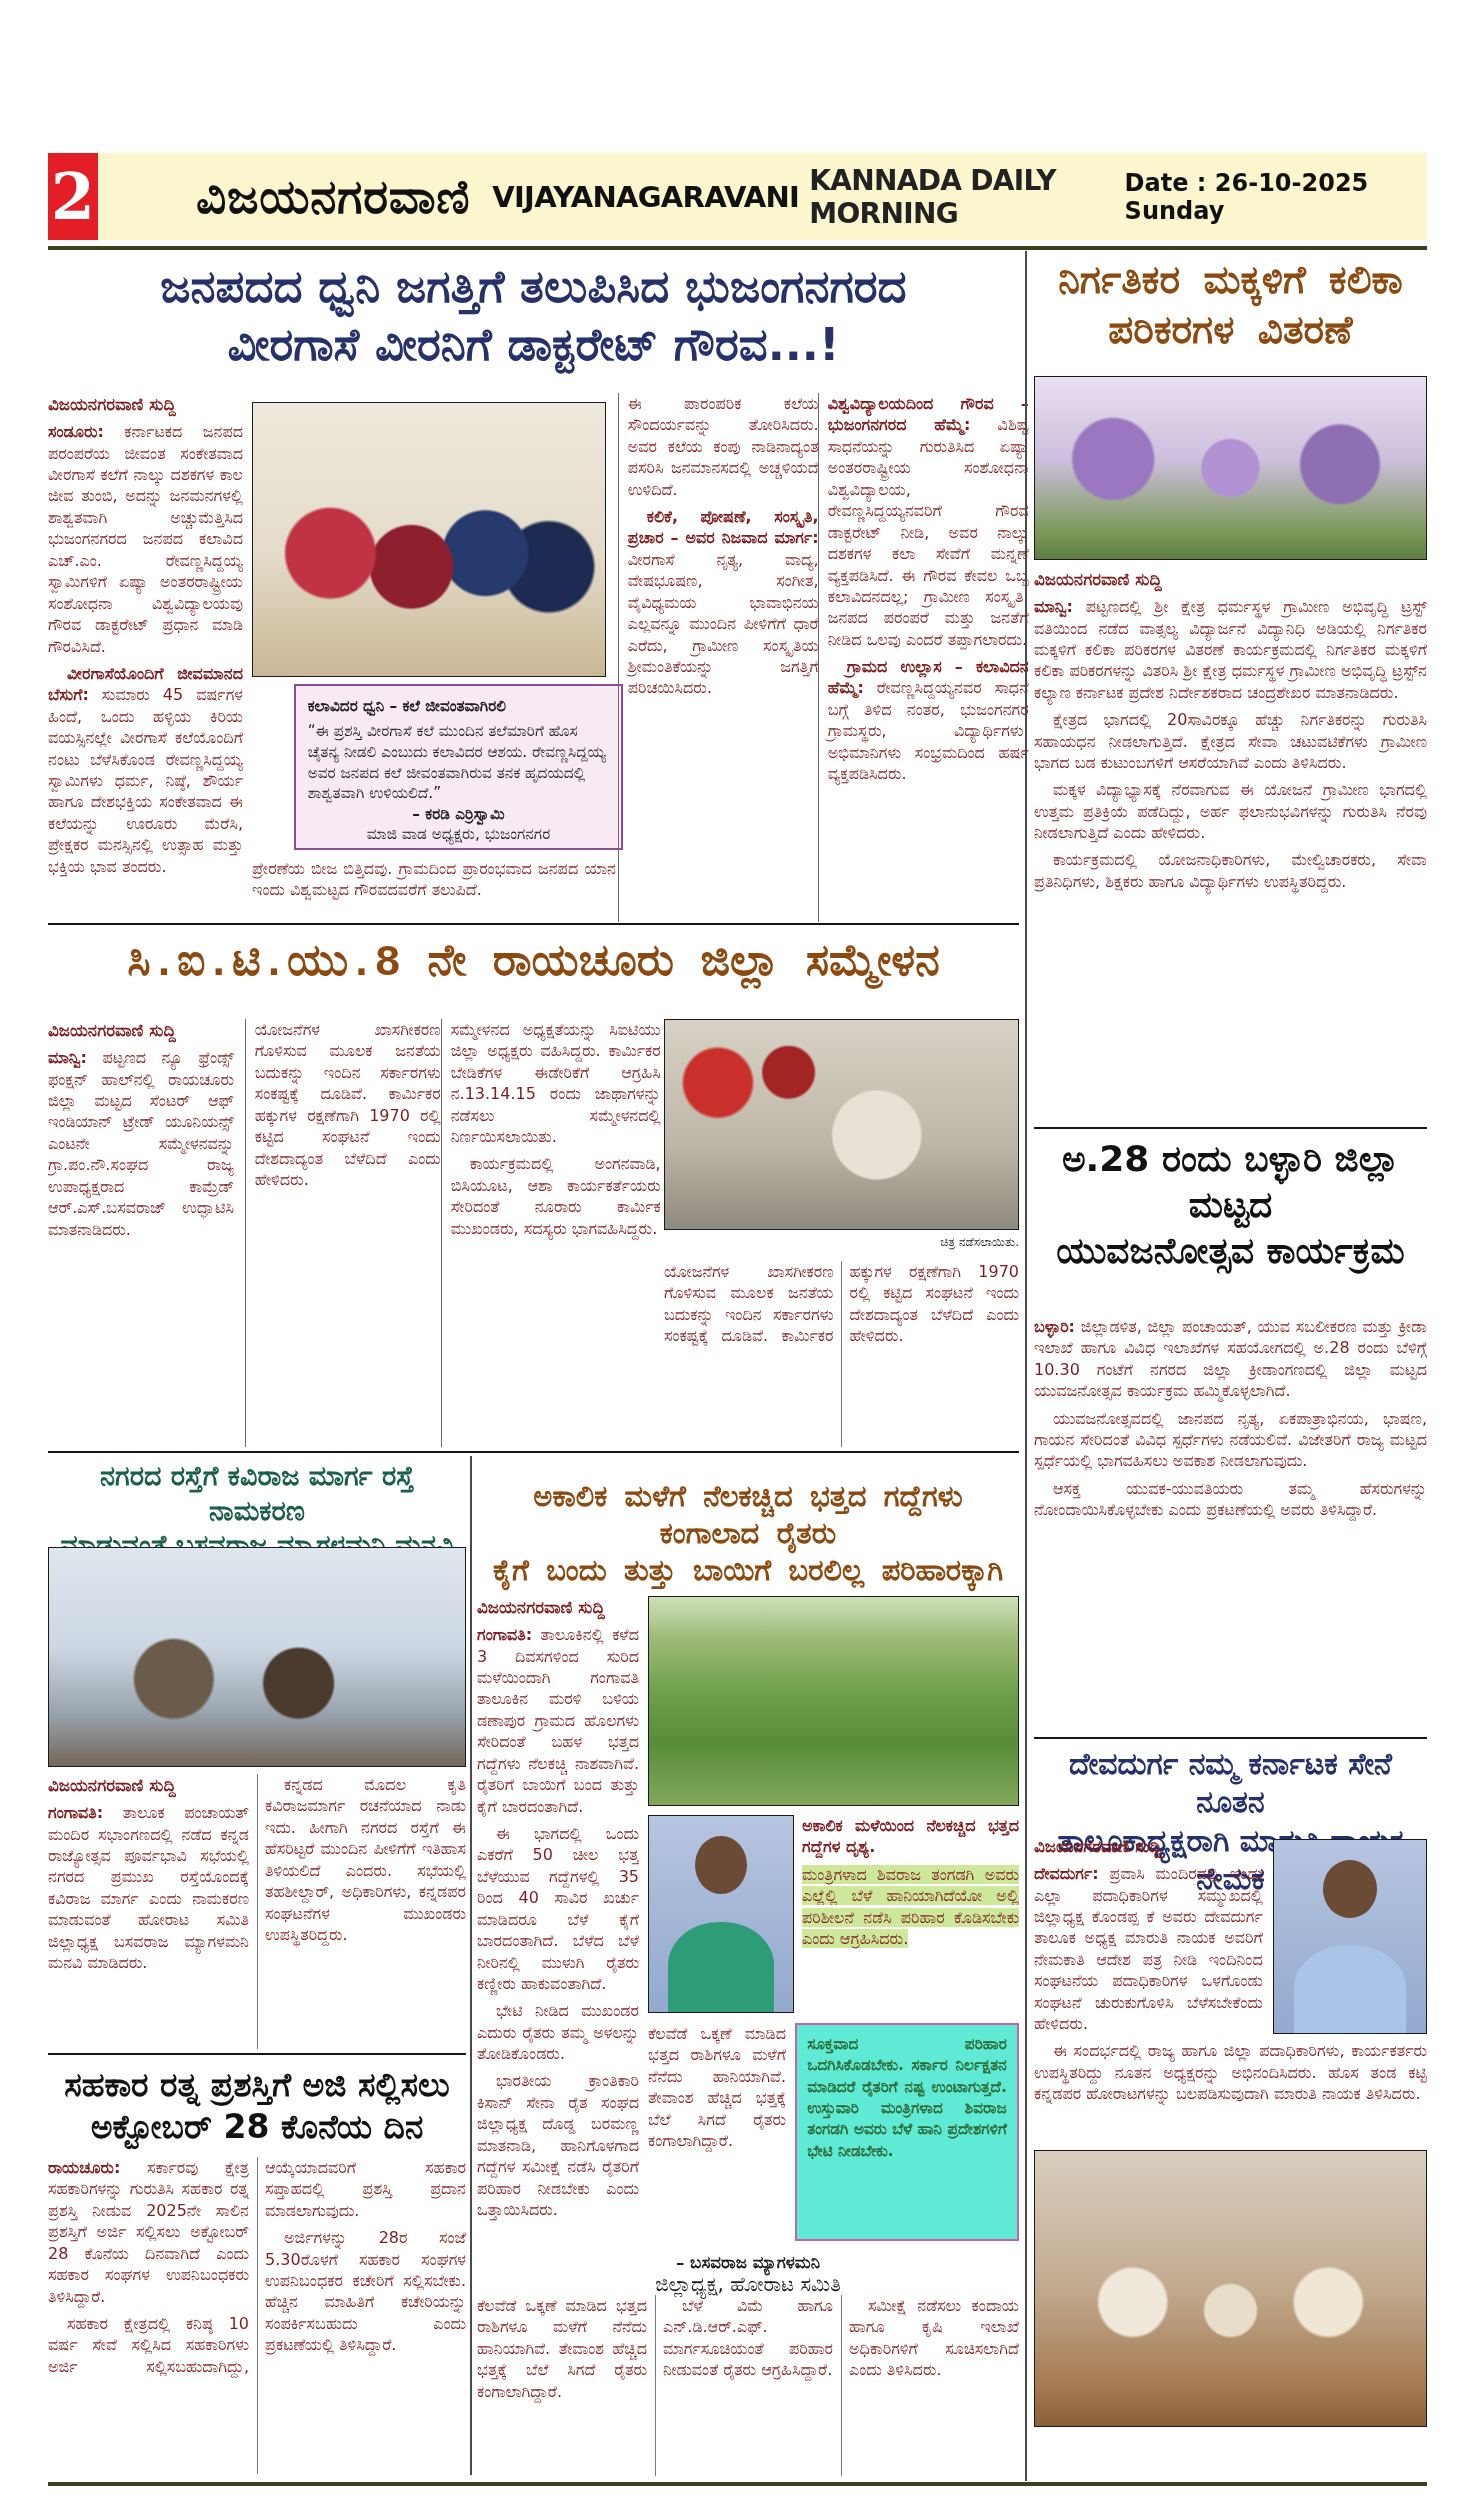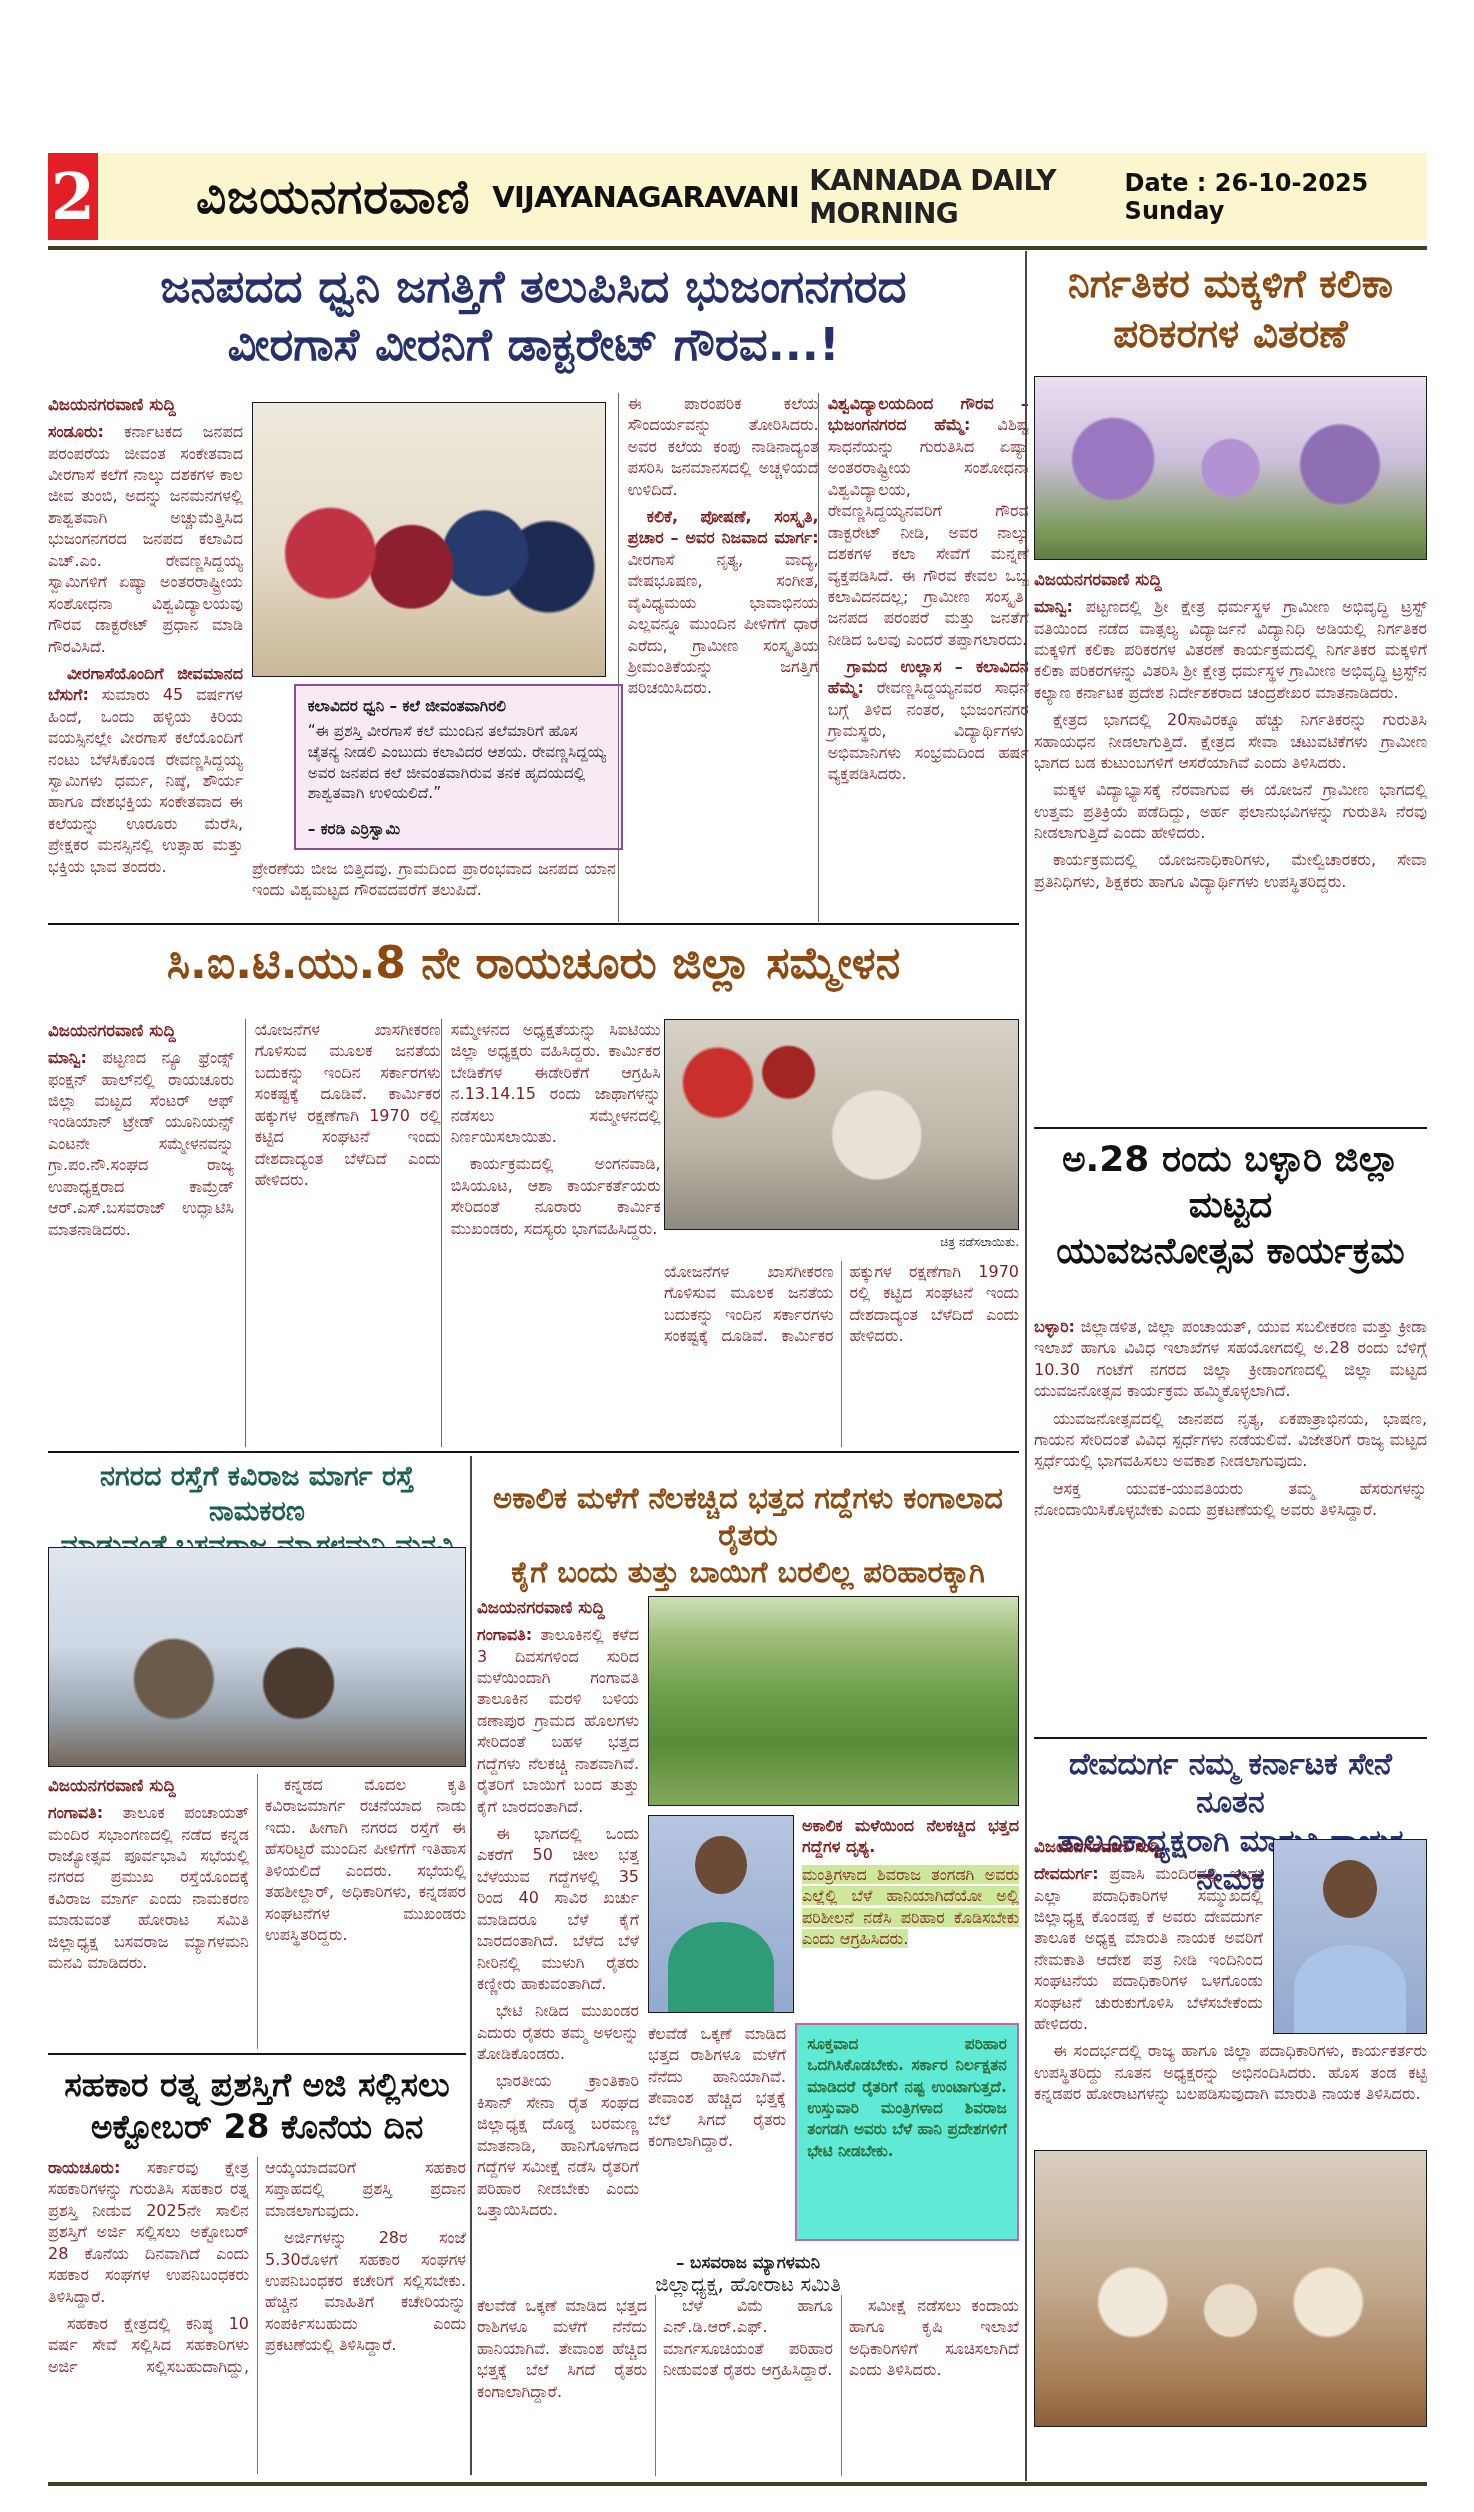--- a/index.html
+++ b/index.html
@@ -14,21 +14,21 @@
   .mast-en{font-size:29px;font-weight:800;color:#111;margin-left:22px;letter-spacing:-0.7px;}
   .mast-sub{font-size:28px;font-weight:600;color:#222;margin-left:10.2px;letter-spacing:-0.7px;}
   .mast-date{font-size:24px;font-weight:bold;color:#111;margin-left:auto;margin-right:28px;}
   
   .hrule-olive{background:#3E3E20;}
   .hrule{background:#161616;}
   .vrule{background:#4a4a4a;width:1.5px;}
   
   .hl{font-weight:bold;text-align:center;line-height:1.28;}
   .hl-navy{color:#26306B;}
-  .hl-brown{color:#8C4A10;}
+  .hl-brown{color:#8C4A10;font-family:Liberation Mono, monospace;}
   .hl-green{color:#1B5E4C;}
   .hl-black{color:#121212;}
   
   .bodytext{font-size:16px;line-height:1.34;text-align:justify;color:#7f1d1d;}
   .bodytext p{margin:0 0 5.8px 0;text-indent:19px;}
   .bodytext p.nofirst{text-indent:0;}
   .byline{font-weight:bold;font-size:16.7px;margin:0 0 2.9px 0;text-indent:0 !important;}
   .dl{font-weight:bold;}
   .subhead{font-weight:bold;}
   .rule-left{border-left:1.5px solid #6a6a6a;padding-left:8.7px;}
@@ -64,21 +64,21 @@
      radial-gradient(circle at 75% 55%, #efe6d4 0 10%, transparent 11%),
      linear-gradient(180deg,#d9cfc0 0%,#c2a98e 50%,#a67c52 85%,#8a5f3a 100%);}
   .ph-portrait{background:linear-gradient(180deg,#b6c5e0 0%,#93a9cf 100%);}
   .person:before{content:"";position:absolute;width:36%;height:30%;top:10%;left:32%;border-radius:50%;background:#6b4b36;}
   .person:after{content:"";position:absolute;width:74%;height:46%;bottom:0;left:13%;border-radius:48% 48% 0 0;background:#e9eef5;}
   .person-blue:after{background:#a9c4e6;}
   .person-green:after{background:#2e9d77;}
   
   .quotebox{background:#F8EAF5;border:2.2px solid #8C4E93;box-sizing:border-box;padding:10.2px 11.7px;font-size:15.3px;line-height:1.35;}
   .quotebox .qhead{font-weight:bold;text-align:left;margin-bottom:4.4px;}
-  .quotebox .qsig{font-weight:bold;text-align:left;margin-top:15px;}
+  .quotebox .qsig{font-weight:bold;text-align:center;margin-top:0;}
   .quotebox2{background:#5eead4;border:2.2px solid #C465A8;box-sizing:border-box;padding:8.7px 10.2px;
              font-size:15.3px;line-height:1.4;color:#2F6B38;font-weight:bold;text-align:justify;}
   .caption{font-size:12px;line-height:1.3;text-align:right;}
   .hilite{background:#cde89a;}
   .sig1{font-weight:bold;text-align:right;font-size:16.7px;}
   .sig2{text-align:right;font-size:20px;}
 </style>
 </head>
 <body>
 

